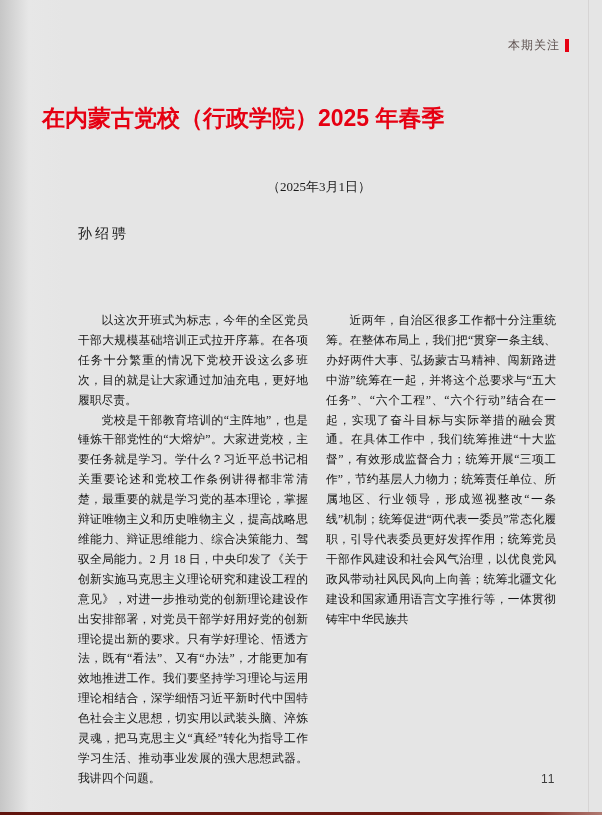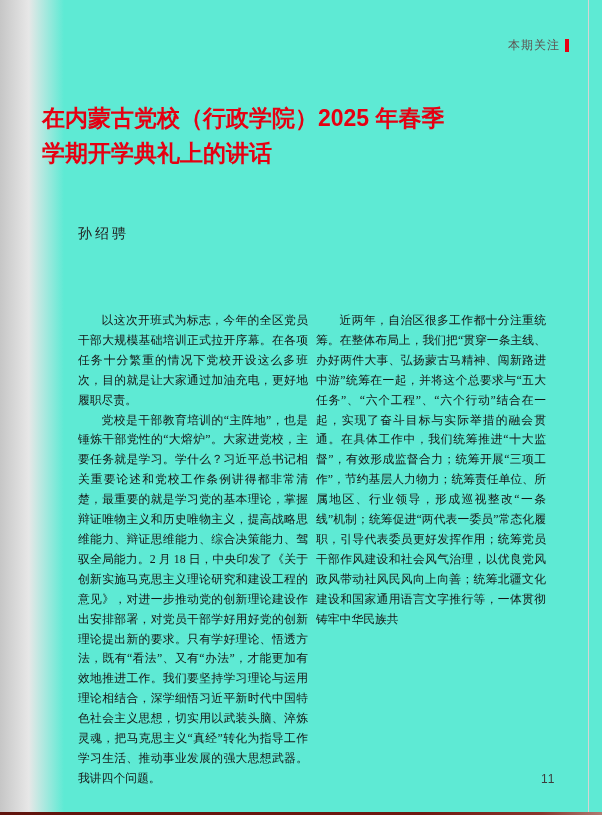--- a/index.html
+++ b/index.html
@@ -4,21 +4,21 @@
 <style>
   html, body { margin: 0; padding: 0; }
   body {
     width: 602px; height: 815px;
     background: #ffffff;
     font-family: "Liberation Serif", "DejaVu Serif", serif;
   }
   .page {
     position: relative;
     width: 602px; height: 815px;
-    background: #5eead4;
+    background: #e5e5e5;
     overflow: hidden;
   }
   
   .left-shade {
     position: absolute; left: 0; top: 0; bottom: 0; width: 64px;
     background: linear-gradient(90deg, #c6c6c6 0%, #e7e7e7 45%, rgba(255,255,255,0) 100%);
   }
   
   .right-edge {
     position: absolute; left: 588px; top: 0; bottom: 3px; width: 1px;
@@ -48,21 +48,21 @@
   .date {
     position: absolute; top: 178px; left: 78px; width: 482px;
     text-align: center; font-size: 13px; color: #1a1a1a;
   }
   .author {
     position: absolute; top: 225px; left: 78px; width: 482px;
     text-align: left; font-size: 14px; color: #222222; letter-spacing: 3px;
   }
   .columns {
     position: absolute; top: 311px; left: 78px; width: 482px; height: 478px;
-    display: flex; gap: 8px; overflow: hidden;
+    display: flex; gap: 18px; overflow: hidden;
   }
   .col {
     width: 230px; flex: 0 0 230px;
     font-size: 11.8px; line-height: 19.9px;
     color: #151515;
     text-align: justify;
     text-justify: inter-ideograph;
   }
   .para { margin: 0; }
   .para.indent { text-indent: 2em; }
@@ -80,23 +80,23 @@
   <div class="right-edge"></div>
   <div class="bottom-rule"></div>
 
   <div class="topic">
     <span class="topic-text">本期关注</span>
     <span class="topic-bar"></span>
   </div>
 
   <h1 class="title">
     <span>在内蒙古党校（行政学院）2025 年春季</span><br>
-    <span>学期开学典礼上的讲话</span>
   </h1>
 
+  <div class="date">（2025年3月1日）</div>
   <div class="author">孙绍骋</div>
 
   <div class="columns">
     <div class="col">
         <p class="para indent">以这次开班式为标志，今年的全区党员干部大规模基础培训正式拉开序幕。在各项任务十分繁重的情况下党校开设这么多班次，目的就是让大家通过加油充电，更好地履职尽责。</p>
         <p class="para indent">党校是干部教育培训的“主阵地”，也是锤炼干部党性的“大熔炉”。大家进党校，主要任务就是学习。学什么？习近平总书记相关重要论述和党校工作条例讲得都非常清楚，最重要的就是学习党的基本理论，掌握辩证唯物主义和历史唯物主义，提高战略思维能力、辩证思维能力、综合决策能力、驾驭全局能力。2 月 18 日，中央印发了《关于创新实施马克思主义理论研究和建设工程的意见》，对进一步推动党的创新理论建设作出安排部署，对党员干部学好用好党的创新理论提出新的要求。只有学好理论、悟透方法，既有“看法”、又有“办法”，才能更加有效地推进工作。我们要坚持学习理论与运用理论相结合，深学细悟习近平新时代中国特色社会主义思想，切实用以武装头脑、淬炼灵魂，把马克思主义“真经”转化为指导工作学习生活、推动事业发展的强大思想武器。我讲四个问题。</p>
         <p class="para indent">第一，坚持统筹兼顾的方法论。马克思主义认为，事物是普遍联系的，必须从客观事物的内在联系去把握事物，去认识问题、处理问题，做到</p>
       </div>
     <div class="col">
         <p class="para indent">近两年，自治区很多工作都十分注重统筹。在整体布局上，我们把“贯穿一条主线、办好两件大事、弘扬蒙古马精神、闯新路进中游”统筹在一起，并将这个总要求与“五大任务”、“六个工程”、“六个行动”结合在一起，实现了奋斗目标与实际举措的融会贯通。在具体工作中，我们统筹推进“十大监督”，有效形成监督合力；统筹开展“三项工作”，节约基层人力物力；统筹责任单位、所属地区、行业领导，形成巡视整改“一条线”机制；统筹促进“两代表一委员”常态化履职，引导代表委员更好发挥作用；统筹党员干部作风建设和社会风气治理，以优良党风政风带动社风民风向上向善；统筹北疆文化建设和国家通用语言文字推行等，一体贯彻铸牢中华民族共</p>

